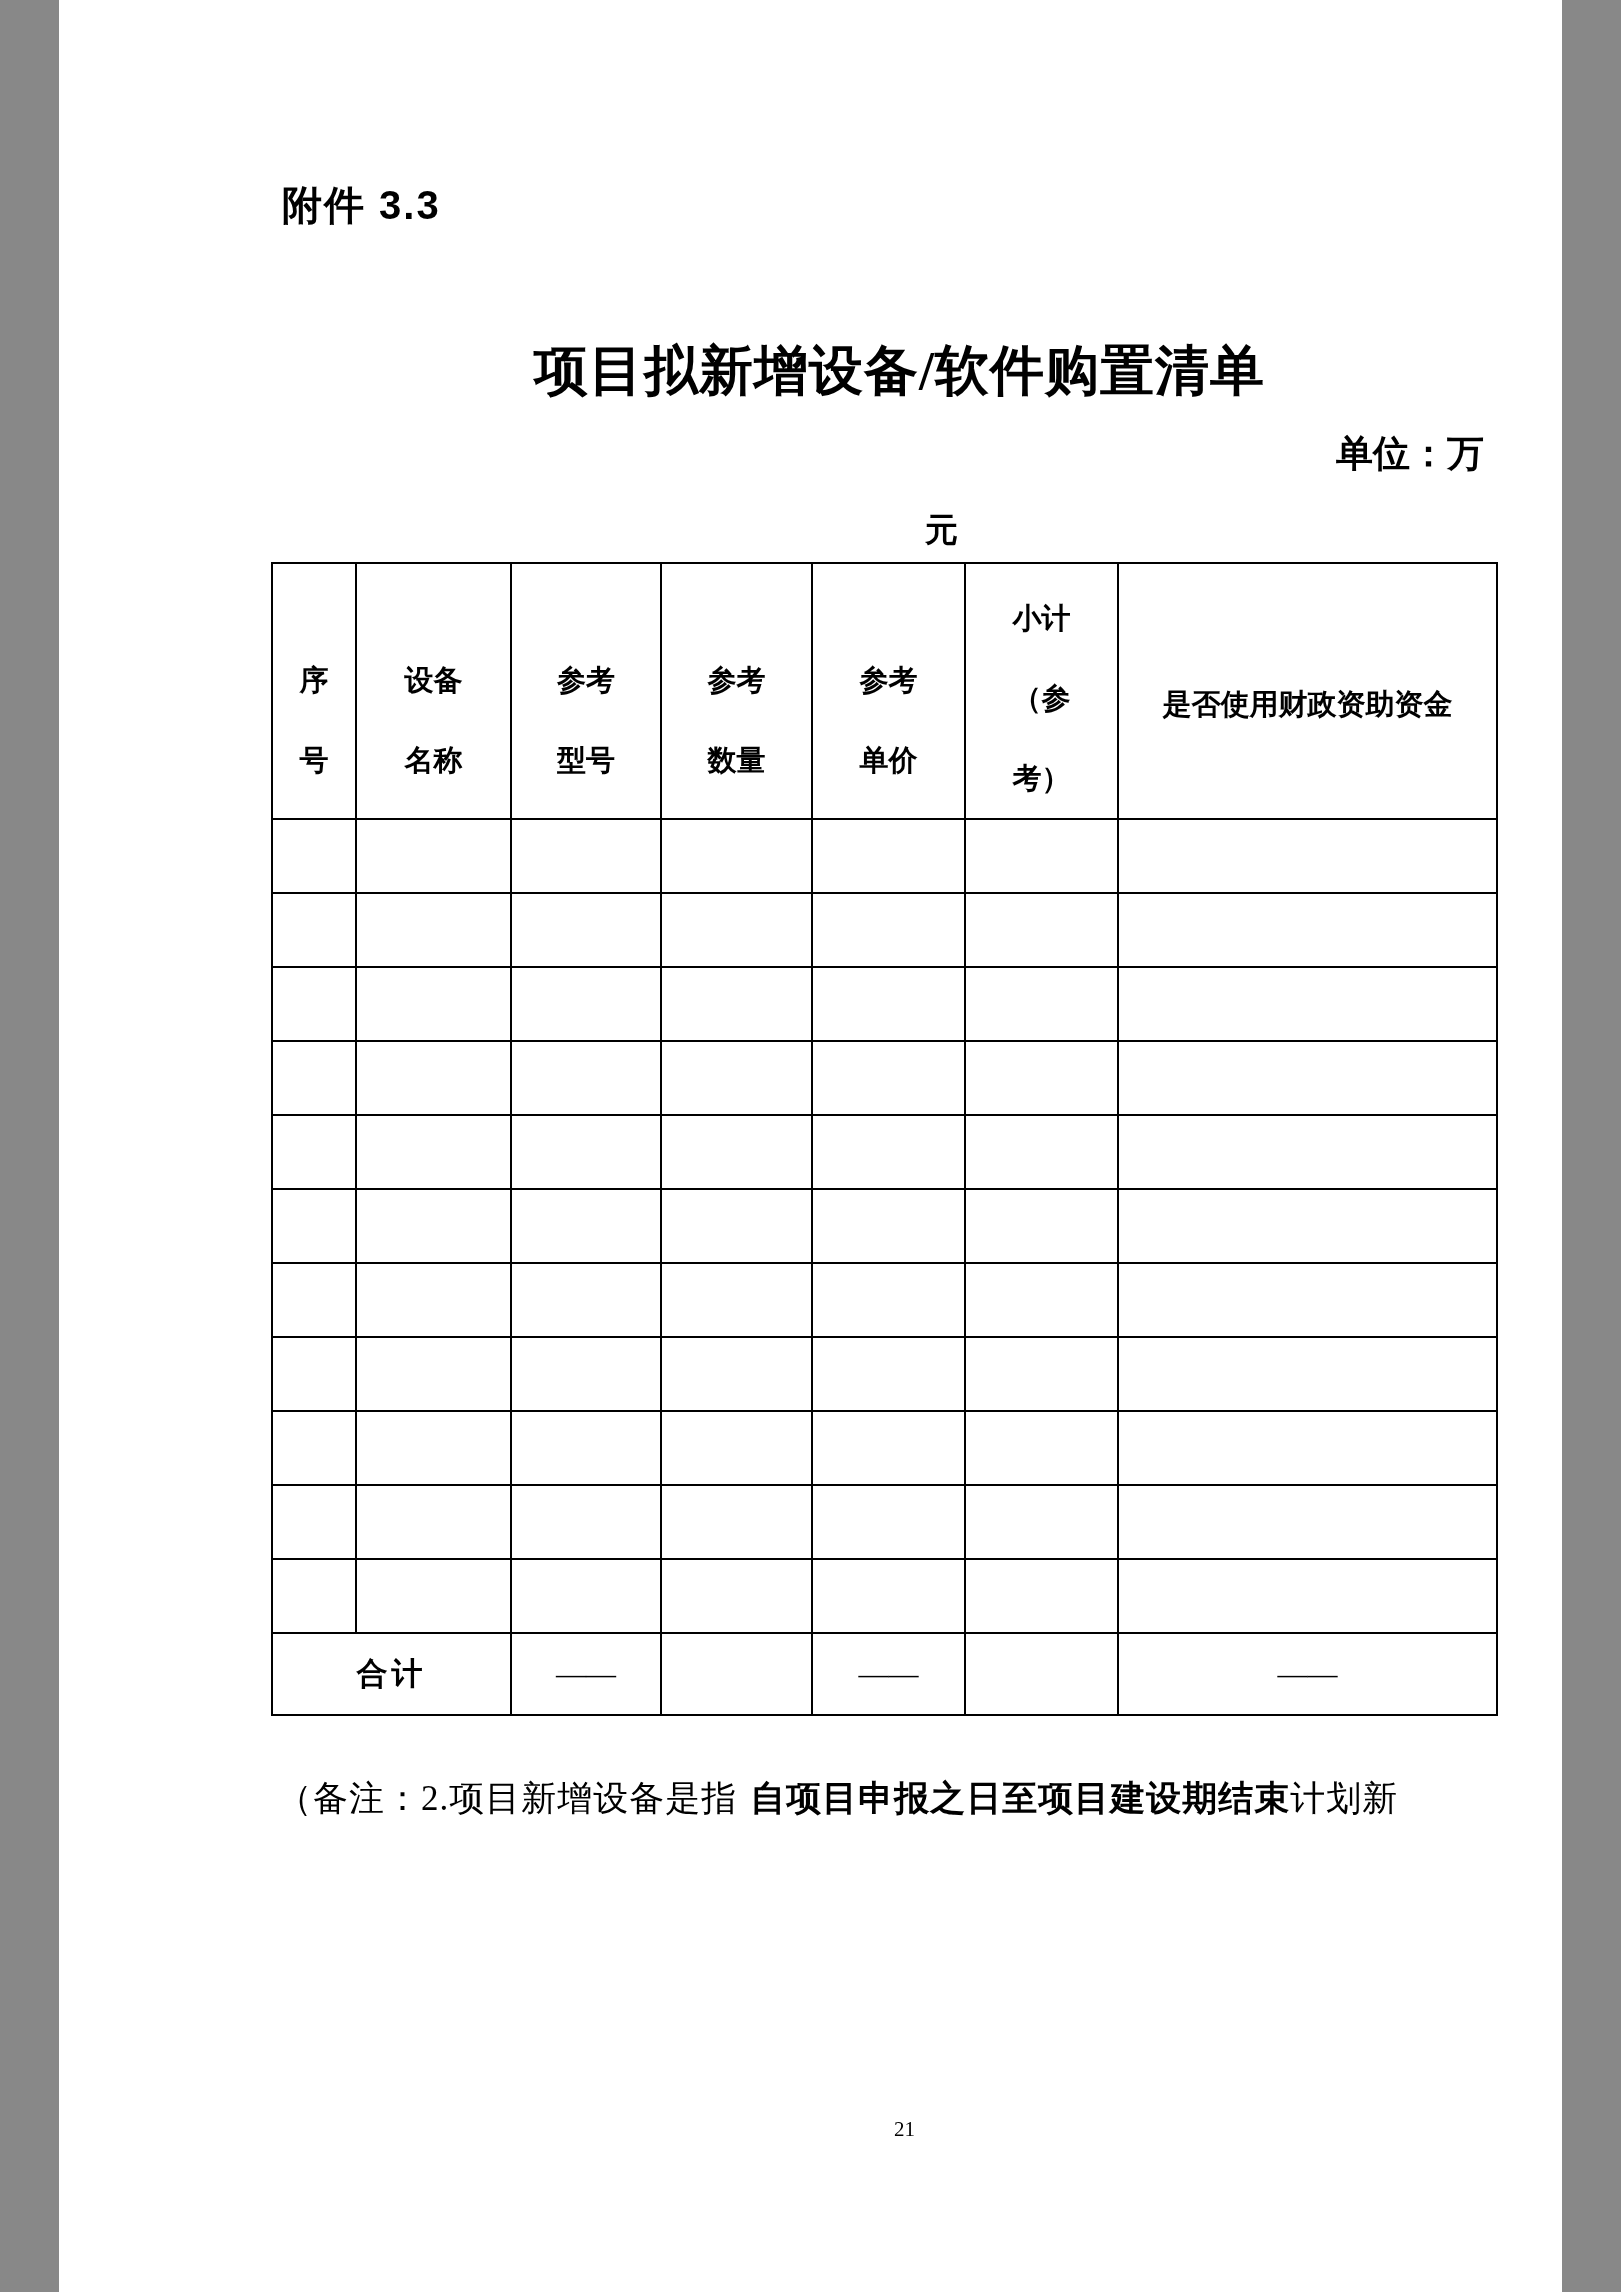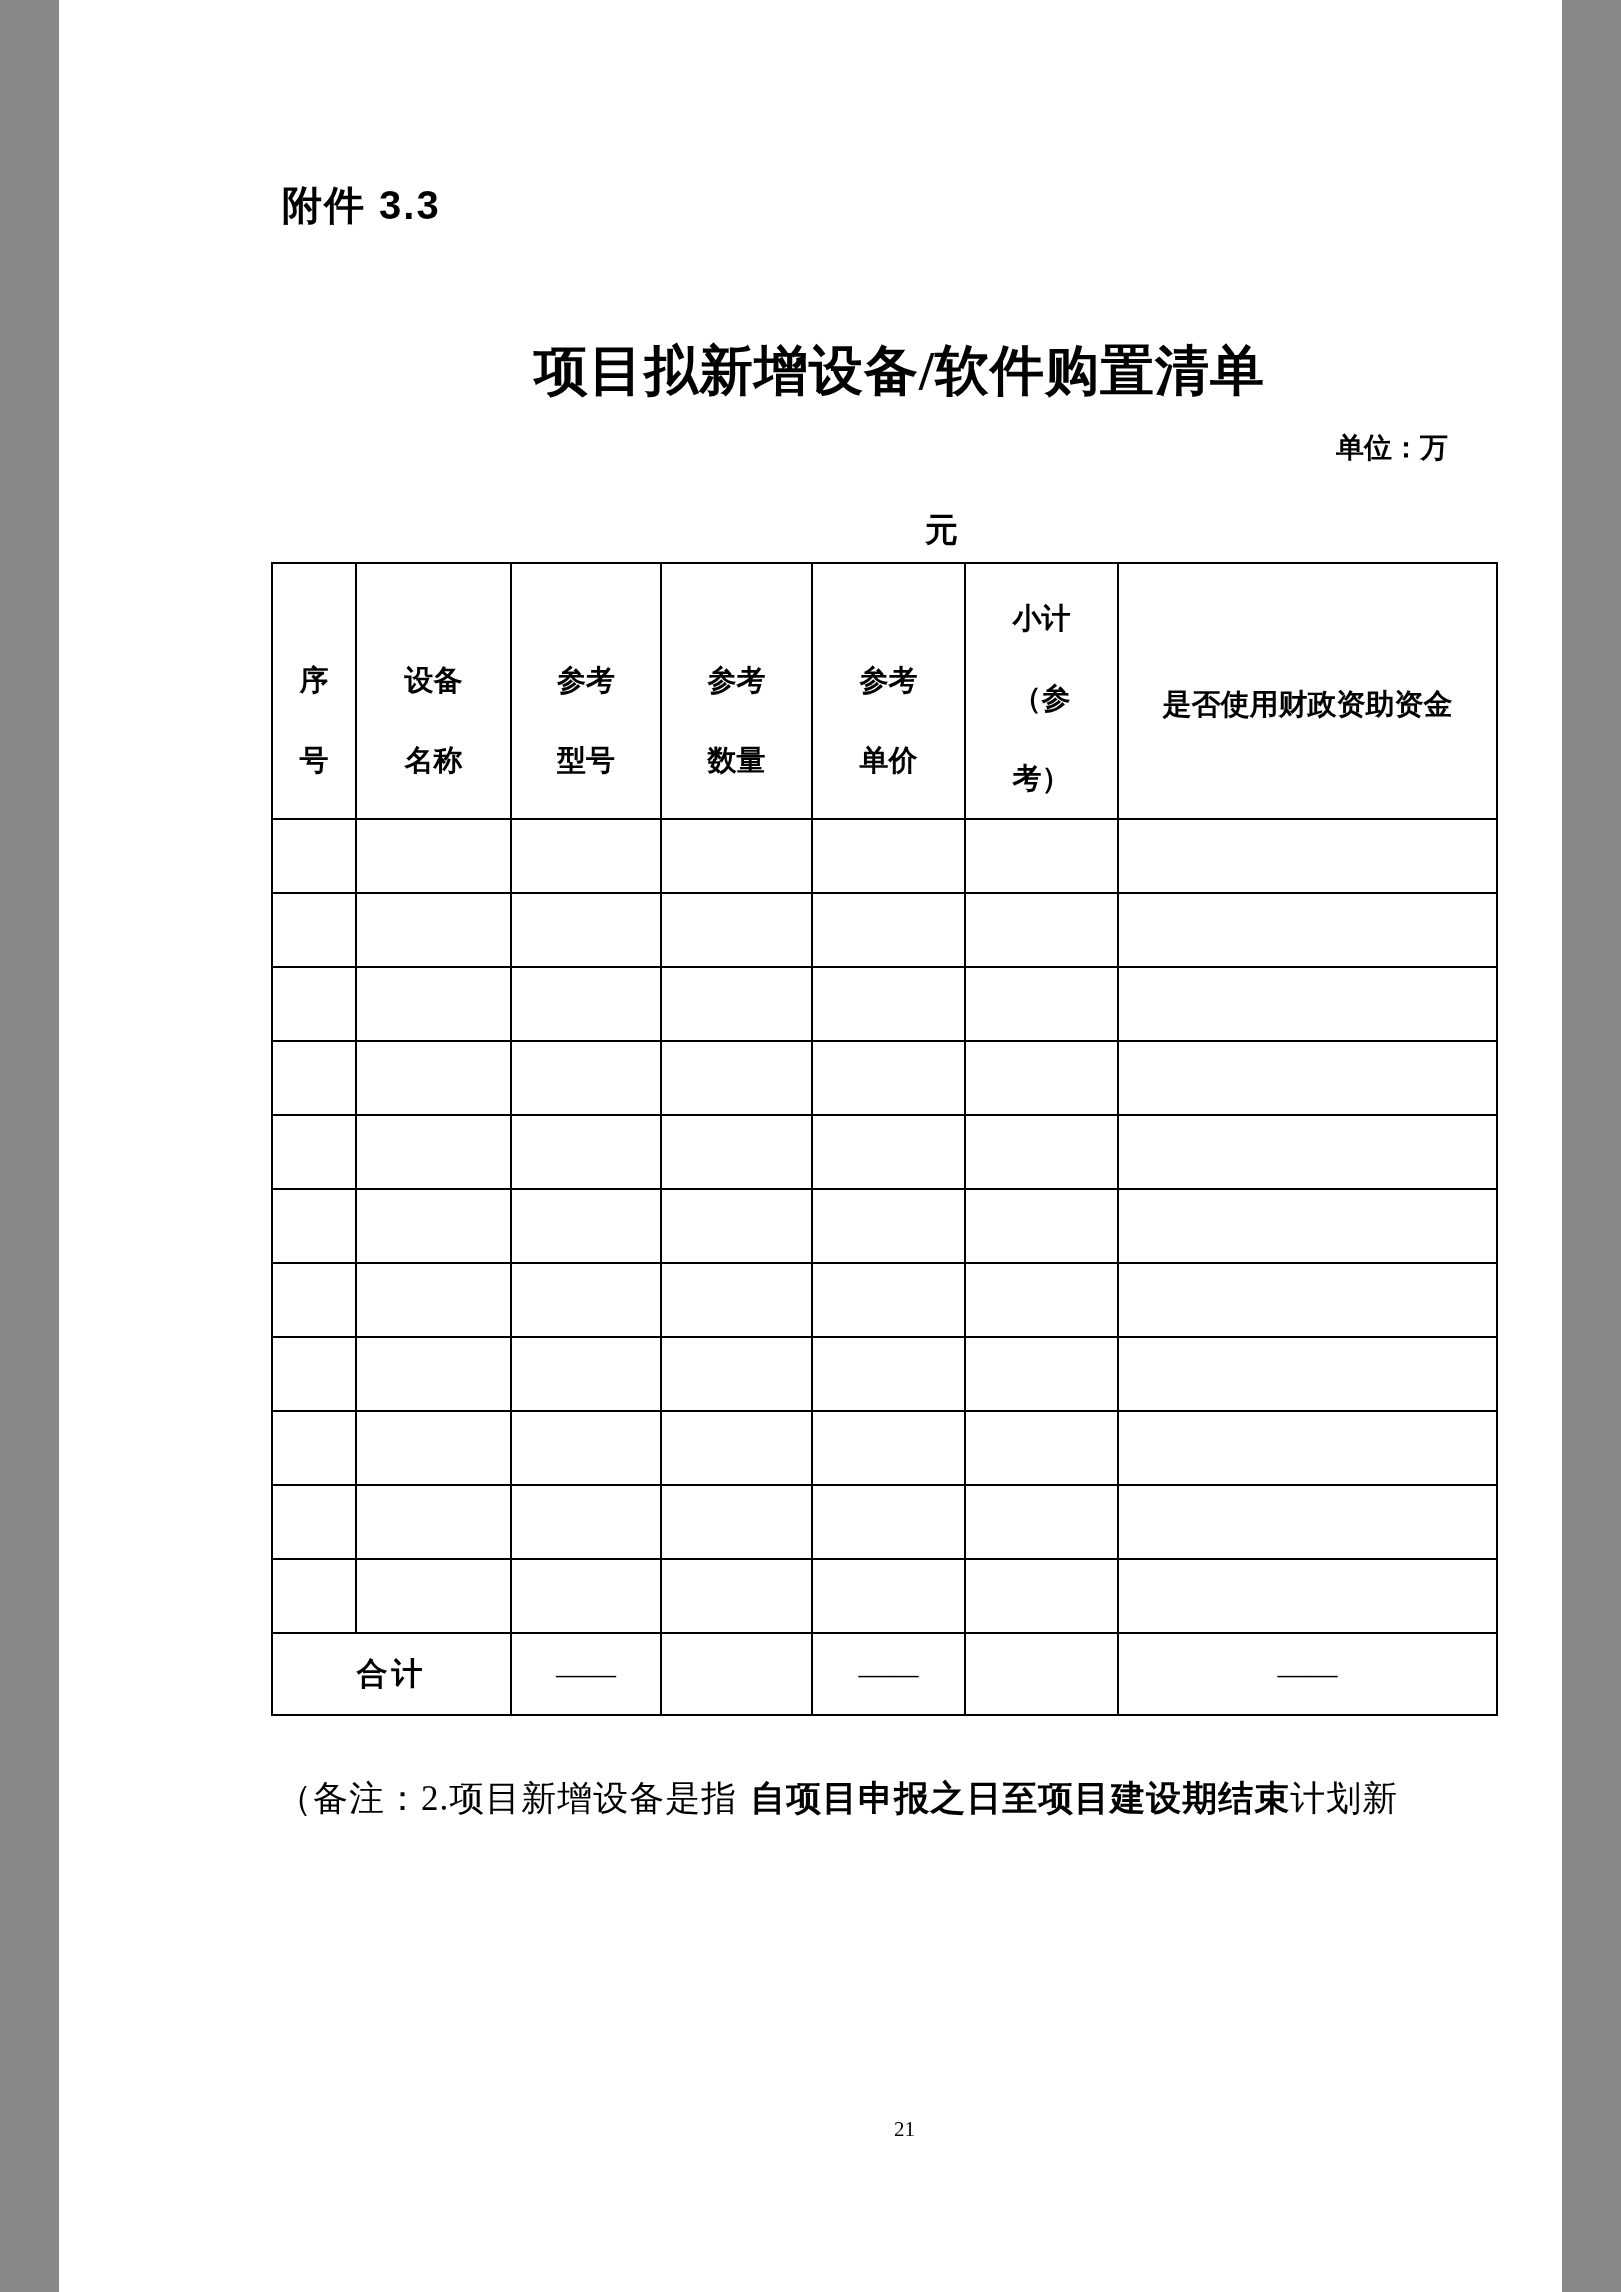--- a/index.html
+++ b/index.html
@@ -30,21 +30,21 @@
     margin: 16px;
     text-align: center;
     font-size: 54px;
     font-weight: bold;
     letter-spacing: 1px;
   }
   .unit-label {
     position: absolute;
     left: 1277px;
     top: 429px;
-    font-size: 28px;
+    font-size: 37px;
     font-weight: bold;
   }
   .unit-label-wrap {
     position: absolute;
     left: 866px;
     top: 508px;
     font-size: 33px;
     font-weight: bold;
   }
   table.purchase-table {

